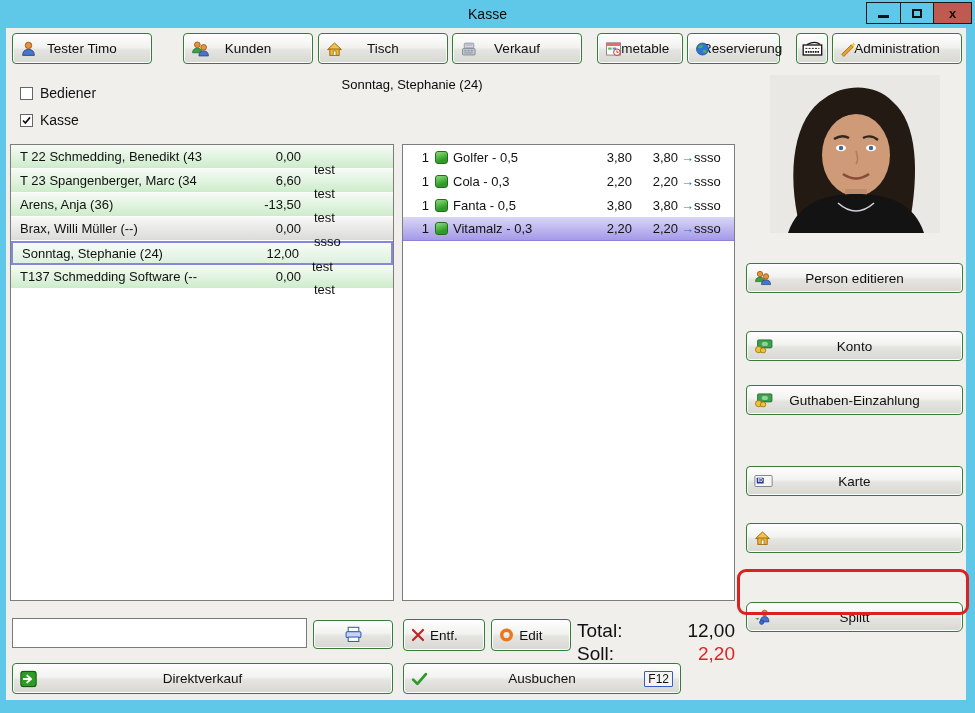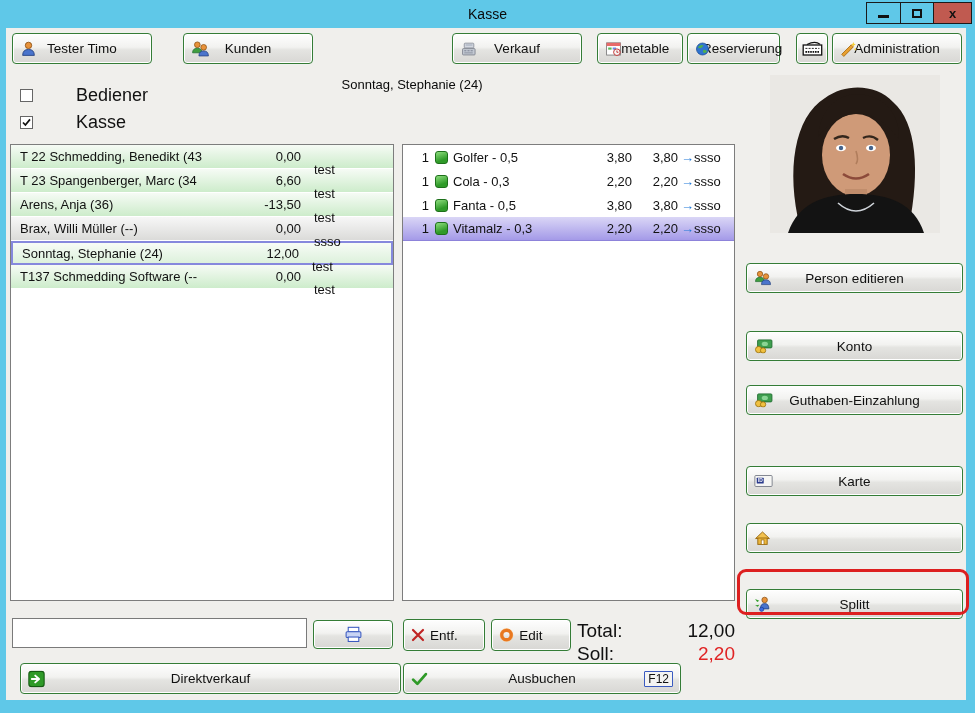--- a/index.html
+++ b/index.html
@@ -36,21 +36,21 @@
   .tb-resv   { left:687px; top:33px; width:93px;  height:31px; }
   .tb-resv .lbl { margin-left:14px; }
   .tb-kbd    { left:796px; top:33px; width:32px;  height:31px; justify-content:center; }
   .tb-admin  { left:832px; top:33px; width:130px; height:31px; }
 
   
   .chk-row { position:absolute; display:flex; align-items:center; gap:7px; cursor:pointer; }
   .chk-bediener { left:20px; top:85px; }
   .chk-kasse    { left:20px; top:112px; }
   .chk-box { width:13px; height:13px; background:#fff; border:1px solid #666; display:flex; align-items:center; justify-content:center; }
-  .chk-lbl { font-size:18px;margin-left:36px; }
+  .chk-lbl { font-size:14px; }
 
   .person-header { position:absolute; left:287px; top:77px; width:250px; text-align:center; font-size:13px; color:#0a0a0a; }
 
   
   .panel { position:absolute; background:#fff; border:1px solid #7d7d7d; overflow:hidden; }
   .panel-accounts { left:10px;  top:144px; width:384px; height:457px; }
   .panel-items    { left:402px; top:144px; width:333px; height:457px; }
 
   .acc-row { height:24px; display:flex; align-items:center; font-size:13px; border-bottom:1px solid #ffffff; cursor:pointer; }
   .acc-row.green { background:linear-gradient(#f6fbf5, #cdeccb); }
@@ -68,38 +68,38 @@
   .item-name { flex:1; margin-left:5px; white-space:nowrap; overflow:hidden; }
   .item-price { width:50px; text-align:right; }
   .item-total { width:46px; text-align:right; }
   .item-arrow { width:13px; margin-left:3px; color:#1e78d8; font-weight:bold; }
   .item-tag { width:40px; padding-right:6px; }
 
   
   .photo { position:absolute; left:770px; top:75px; width:170px; height:158px; }
   .rb { left:746px; width:217px; height:30px; }
   .rb-person { top:263px; } .rb-konto { top:331px; } .rb-guthaben { top:385px; }
-  .rb-karte { top:466px; } .rb-tisch { top:523px; } .rb-splitt { top:589px; }
+  .rb-karte { top:466px; } .rb-tisch { top:523px; } .rb-splitt { top:602px;border-radius:6px; }
   .splitt-highlight { position:absolute; left:737px; top:569px; width:232px; height:46px;
                       border:3px solid #dd2020; border-radius:9px; pointer-events:none; }
 
   
   .search-input { position:absolute; left:12px; top:618px; width:295px; height:30px;
                   border:1px solid #7a7a7a; background:#fff; font-family:"Liberation Sans",sans-serif;
                   font-size:14px; padding:0 6px; outline:none; }
   .btn-print { left:313px; top:620px; width:80px; height:29px; justify-content:center; }
   .btn-entf  { left:403px; top:619px; width:82px; height:32px; }
   .btn-edit  { left:491px; top:619px; width:80px; height:32px; }
 
   .totals { position:absolute; left:577px; top:619px; width:158px; font-size:19px; }
   .t-line { display:flex; justify-content:space-between; height:23px; align-items:center; }
   .t-val { text-align:right; }
   .t-val.red { color:#e02424; }
 
-  .btn-direkt { left:20px;  top:663px; width:381px; height:31px; }
+  .btn-direkt { left:12px;  top:663px; width:381px; height:31px; }
   .btn-ausb   { left:403px; top:663px; width:278px; height:31px; }
   .f12-badge { position:absolute; right:7px; top:50%; transform:translateY(-50%);
                border:1px solid #3a5ac0; border-radius:1px; padding:0 3px; font-size:12px;
                color:#111; background:#f4f4f2;text-align:center; }
 
   svg { display:block; }
 </style>
 </head>
 <body>
 
@@ -137,20 +137,30 @@
       <svg width="19" height="17" viewBox="0 0 18 16">
           <circle cx="6" cy="4" r="2.7" fill="#e8923a" stroke="#8a4f10" stroke-width="0.7"></circle>
           <path d="M1.5 11.6 Q1.5 7.3 6 7.3 Q10.5 7.3 10.5 11.6 Z" fill="#3f9e3f" stroke="#1d6b2d" stroke-width="0.7"></path>
           <circle cx="12" cy="6.4" r="2.7" fill="#e8923a" stroke="#8a4f10" stroke-width="0.7"></circle>
           <path d="M7.5 14.6 Q7.5 9.8 12 9.8 Q16.5 9.8 16.5 14.6 Z" fill="#4a74cc" stroke="#23407e" stroke-width="0.7"></path>
         </svg>
     </span>
     <span class="lbl">Kunden</span>
   </div>
 
+  <div class="btn tb-tisch">
+    <span class="icon">
+      <svg width="17" height="17" viewBox="0 0 16 16">
+          <path d="M1.5 8.5 L8 2.3 L14.5 8.5 Z" fill="#f2c14e" stroke="#9a6a10" stroke-width="0.9"></path>
+          <rect x="3.6" y="8" width="8.8" height="6" fill="#edb83e" stroke="#9a6a10" stroke-width="0.9"></rect>
+          <rect x="6.8" y="9.8" width="2.6" height="4.2" fill="#fff" stroke="#9a6a10" stroke-width="0.7"></rect>
+        </svg>
+    </span>
+    <span class="lbl">Tisch</span>
+  </div>
 
   <div class="btn tb-verkauf">
     <span class="icon">
       <svg width="17" height="17" viewBox="0 0 16 16">
           <rect x="4" y="2.5" width="9" height="4.5" rx="0.8" fill="#d4d8e0" stroke="#8a8f9a" stroke-width="0.8"></rect>
           <rect x="5.3" y="3.6" width="6.4" height="1.3" fill="#aeb6c4"></rect>
           <rect x="2.4" y="7.6" width="11.8" height="6" rx="0.8" fill="#c2c8d2" stroke="#7d828c" stroke-width="0.8"></rect>
           <rect x="4" y="9" width="2" height="1.2" fill="#8c92a0"></rect>
           <rect x="7" y="9" width="2" height="1.2" fill="#8c92a0"></rect>
           <rect x="10" y="9" width="2" height="1.2" fill="#8c92a0"></rect>

